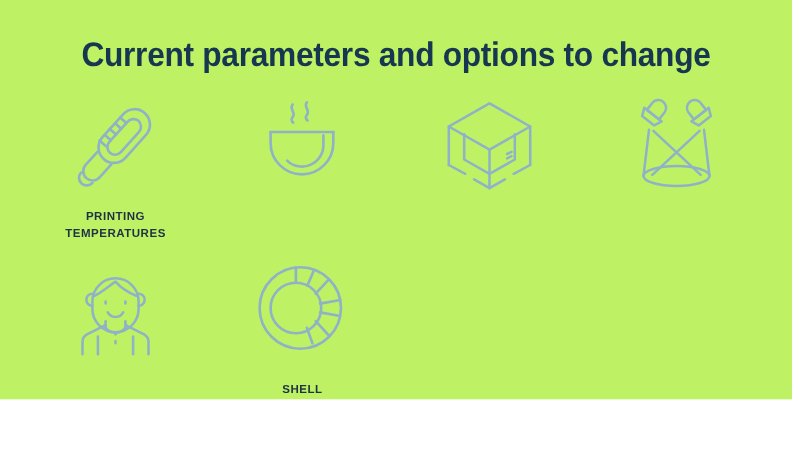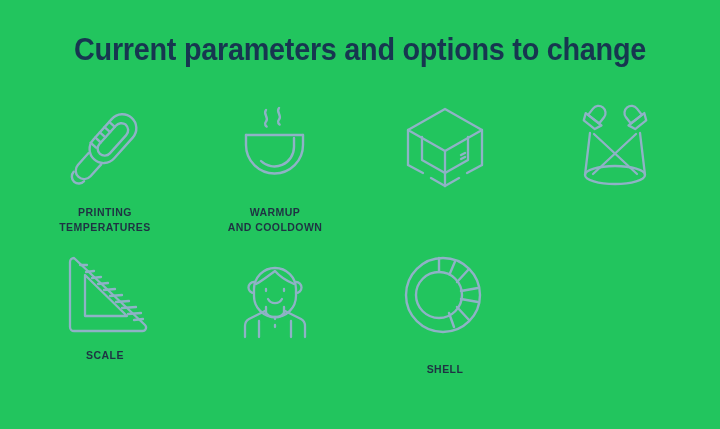--- a/index.html
+++ b/index.html
@@ -10,22 +10,22 @@
   body {
     width: 720px;
     height: 429px;
     overflow: hidden;
     font-family: "Liberation Sans", sans-serif;
     -webkit-font-smoothing: antialiased;
   }
   .page {
     position: relative;
     width: 720px;
-    height: 429px;
-    background: #22c55e;
+    height: 363px;
+    background: #bef264;
   }
 
   
   .page-title {
     position: absolute;
     top: 33px;
     left: 0;
     width: 720px;
     text-align: center;
     font-family: "Liberation Sans", sans-serif;
@@ -35,21 +35,21 @@
     color: #173650;
     line-height: 34px;
     white-space: nowrap;
     transform: scaleX(0.93);
     transform-origin: center top;
   }
 
   
   .grid {
     position: absolute;
-    top: 99px;
+    top: 84px;
     left: 20px;
     width: 680px;
     display: grid;
     grid-template-columns: repeat(4, 1fr);
     grid-template-rows: 148px 148px;
     row-gap: 0px;
   }
   .cell {
     display: flex;
     flex-direction: column;
@@ -121,22 +121,20 @@
           <path d="M39 7 c-3.5 4 3.5 7.5 0 11.5 c-2.5 3 0.6 5 0.6 5"></path>
           <path d="M52 5 c-3.5 4 3.5 7.5 0 11.5 c-2.5 3 0.6 5 0.6 5"></path>
 
           <path d="M19 32 L76 32"></path>
 
           <path d="M76 32 L76 42 a28.5 28.5 0 0 1 -57 0 L19 32"></path>
 
           <path d="M67 35 L67 44 a19.5 19.5 0 0 1 -33 14"></path>
         </svg>
       </div>
-      <div class="cell-label">WARMUP
-AND COOLDOWN</div>
     </div>
 
     <div class="cell row1">
       <div class="icon-box">
         <svg width="96" height="92" viewBox="0 0 96 92" fill="none" stroke="#8FB2C6" stroke-width="2.3" stroke-linecap="round" stroke-linejoin="round">
 
           <path d="M48 6 L85 27 L48 48 L11 27 Z"></path>
 
           <path d="M11 27 L11 62"></path>
 
@@ -173,42 +171,20 @@
           <path d="M23 30 L18 72"></path>
           <path d="M73 30 L78 72"></path>
           <path d="M27 31 L70 71"></path>
           <path d="M69 31 L26 71"></path>
 
           <ellipse cx="48" cy="72" rx="30" ry="9"></ellipse>
         </svg>
       </div>
     </div>
 
-    <div class="cell row2">
-      <div class="icon-box">
-        <svg width="96" height="88" viewBox="0 0 96 88" fill="none" stroke="#8FB2C6" stroke-width="2.3" stroke-linecap="round" stroke-linejoin="round">
-
-          <path d="M13 11 a4 4 0 0 1 4 -4 L17 7 L88 74 a3.5 3.5 0 0 1 -2.5 6 L17 80 a4 4 0 0 1 -4 -4 Z"></path>
-
-          <path d="M28 24 L28 65 L70 65 Z"></path>
-
-          <path d="M23 14 L30 14"></path>
-          <path d="M29 21 L37 20"></path>
-          <path d="M35 27 L44 26"></path>
-          <path d="M41 33 L51 32"></path>
-          <path d="M47 39 L58 38"></path>
-          <path d="M53 45 L65 44"></path>
-          <path d="M59 51 L72 50"></path>
-          <path d="M65 57 L79 56"></path>
-          <path d="M71 63 L84 62"></path>
-          <path d="M77 69 L86 68"></path>
-        </svg>
-      </div>
-      <div class="cell-label">SCALE</div>
-    </div>
 
 
     <div class="cell row2">
       <div class="icon-box">
         <svg width="96" height="88" viewBox="0 0 96 88" fill="none" stroke="#8FB2C6" stroke-width="2.3" stroke-linecap="round" stroke-linejoin="round">
 
           <path d="M27 31 a5.5 5.5 0 0 0 0 11"></path>
           <path d="M69 31 a5.5 5.5 0 0 1 0 11"></path>
 
           <path d="M27 38 a21 21 0 0 1 42 0 L69 45 a21 21 0 0 1 -42 0 Z"></path>

